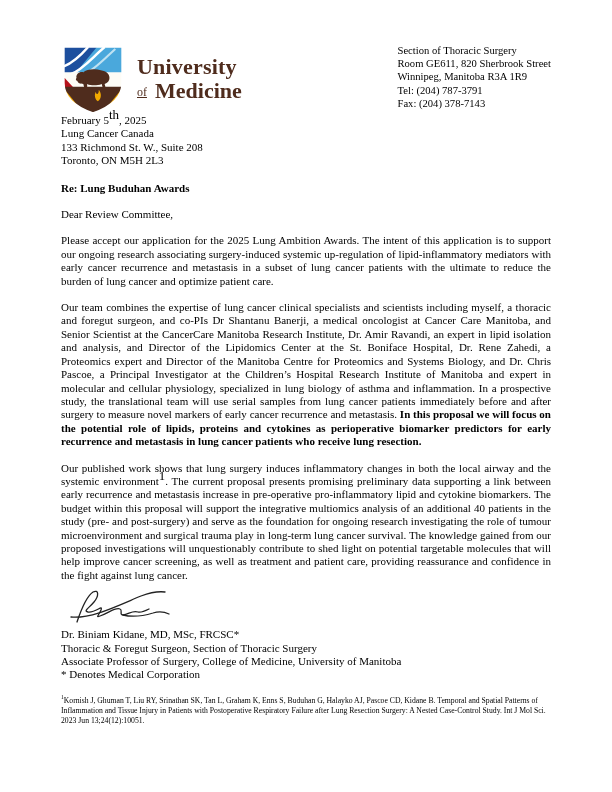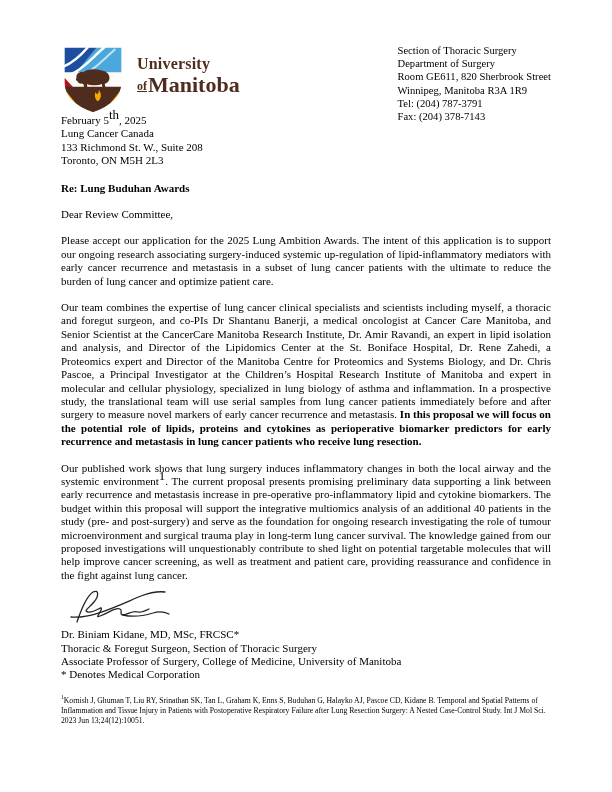--- a/index.html
+++ b/index.html
@@ -5,23 +5,23 @@
   html,body{margin:0;padding:0;background:#e8e8e8;}
   .page{
     position:relative;width:612px;height:792px;margin:0 auto;background:#ffffff;
     font-family:"Liberation Serif", serif;color:#000;overflow:hidden;
   }
   
   .letterhead{position:absolute;top:44px;left:61px;right:61px;display:flex;justify-content:space-between;align-items:flex-start;}
   .logo{display:flex;align-items:flex-start;}
   .crest{width:64px;height:72px;flex:0 0 auto;}
   .wordmark{margin-left:12px;padding-top:12px;line-height:1;white-space:nowrap;}
-  .wm-line1{font-size:16px;font-weight:bold;letter-spacing:.2px;}
+  .wm-line1{font-size:22px;font-weight:bold;letter-spacing:.2px;}
   .wm-line2{font-size:22px;font-weight:bold;margin-top:2px;}
-  .wm-of{font-size:12px;font-weight:bold;text-decoration:underline;vertical-align:2px;margin-right:1px;}
+  .wm-of{font-size:12px;font-weight:normal;text-decoration:underline;vertical-align:2px;margin-right:8px;}
   .dept{ text-align:left;font-size:10.6px;line-height:13.2px;}
   .dept div{white-space:nowrap;}
   
   .content{position:absolute;top:114px;left:61px;width:490px;font-size:11px;line-height:13.4px;}
   .content p{margin:0;}
   .dateblock div{white-space:nowrap;}
   .subject{font-weight:bold;margin-top:14px !important;}
   .salutation{margin-top:13px !important;}
   .para{margin-top:13px !important;text-align:justify;}
   .bold{font-weight:bold;}
@@ -56,26 +56,25 @@
           <path d="M16,35 C15,31 19,28 23,29 C26,26 35,25 41,27 C47,28 50,31 50,35 C50,38 48,40 45,41 L46,45 L43,45 L42,41 C37,43 31,43 27,41 L27,45 L24,45 L23,41 C20,41 17,40 17,38 C15,38 15,36 16,35 Z" fill="#4F2C1D"></path>
           <path d="M3,44 L63,44 L63,50 C58,62 46,68 33,71 C20,68 8,62 3,50 Z" fill="#4F2C1D"></path>
           <path d="M3,46 L21,68 C11,63 5,55 3,46 Z" fill="#f2a900"></path>
           <path d="M63,46 L45,68 C55,63 61,55 63,46 Z" fill="#f2a900"></path>
           <path d="M39,47 C42,51 42,56 38,59 C35,57 34,52 36,49 C36,52 39,53 39,47 Z" fill="#f2a900"></path>
         </g>
         <path d="M3,3 H63 V40 C63,55 50,65 33,71 C16,65 3,55 3,40 Z" fill="none" stroke="#ffffff" stroke-width="1.6"></path>
       </svg>
       <div class="wordmark" style="color:#4F2C1D;">
         <div class="wm-line1">University</div>
-        <div class="wm-line2"><span class="wm-of">of</span><span>Manitoba</span></div>
+        <div class="wm-line2"><span class="wm-of">of</span><span>Medicine</span></div>
       </div>
     </div>
     <div class="dept">
       <div>Section of Thoracic Surgery</div>
-      <div>Department of Surgery</div>
       <div>Room GE611, 820 Sherbrook Street</div>
       <div>Winnipeg, Manitoba R3A 1R9</div>
       <div>Tel: (204) 787-3791</div>
       <div>Fax: (204) 378-7143</div>
     </div>
   </div>
 
   <div class="content">
 
     <div class="dateblock">

